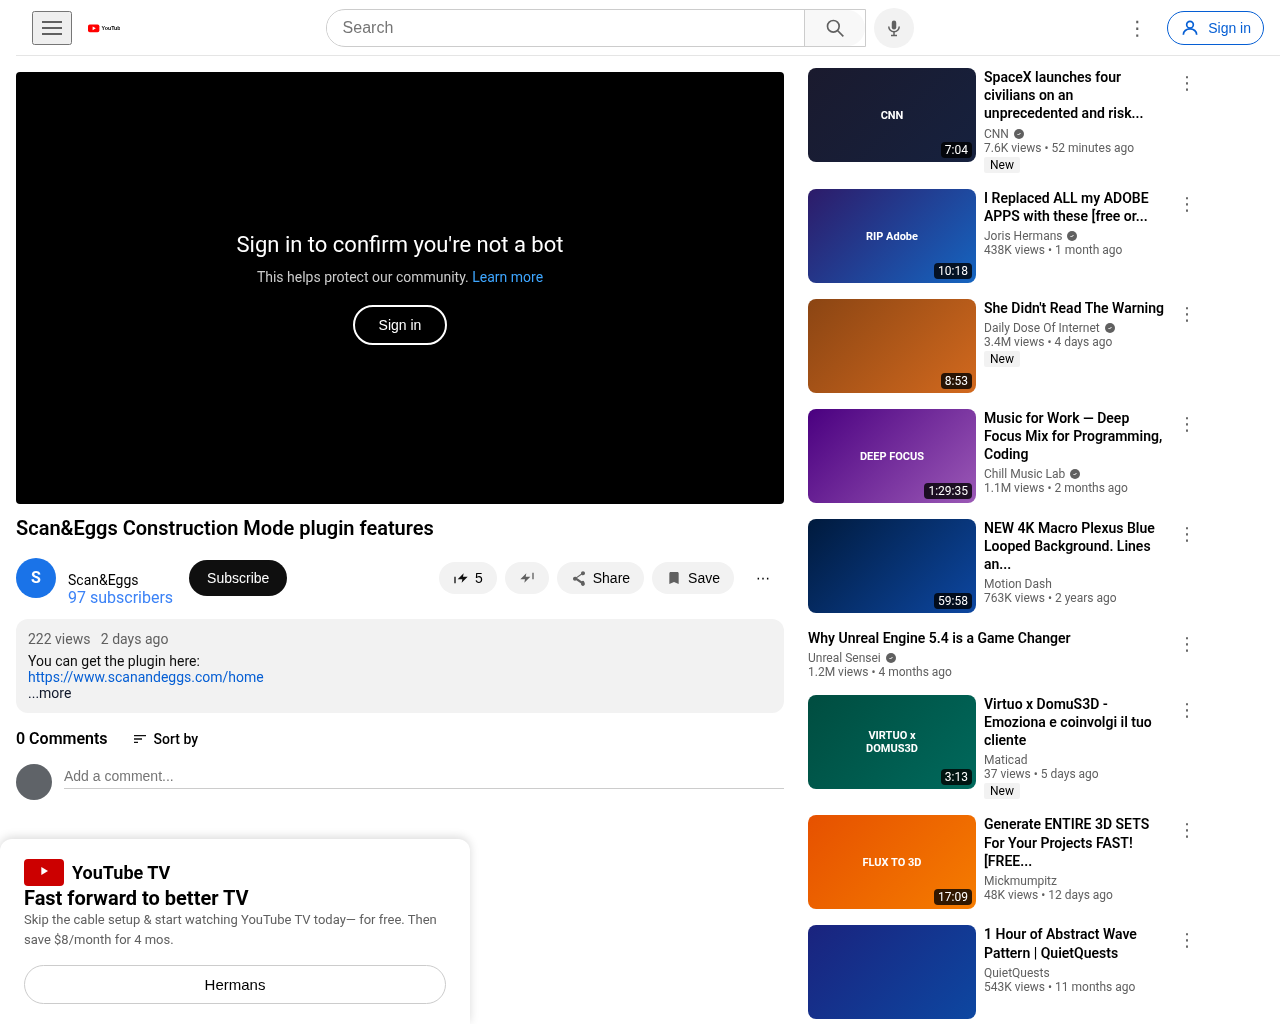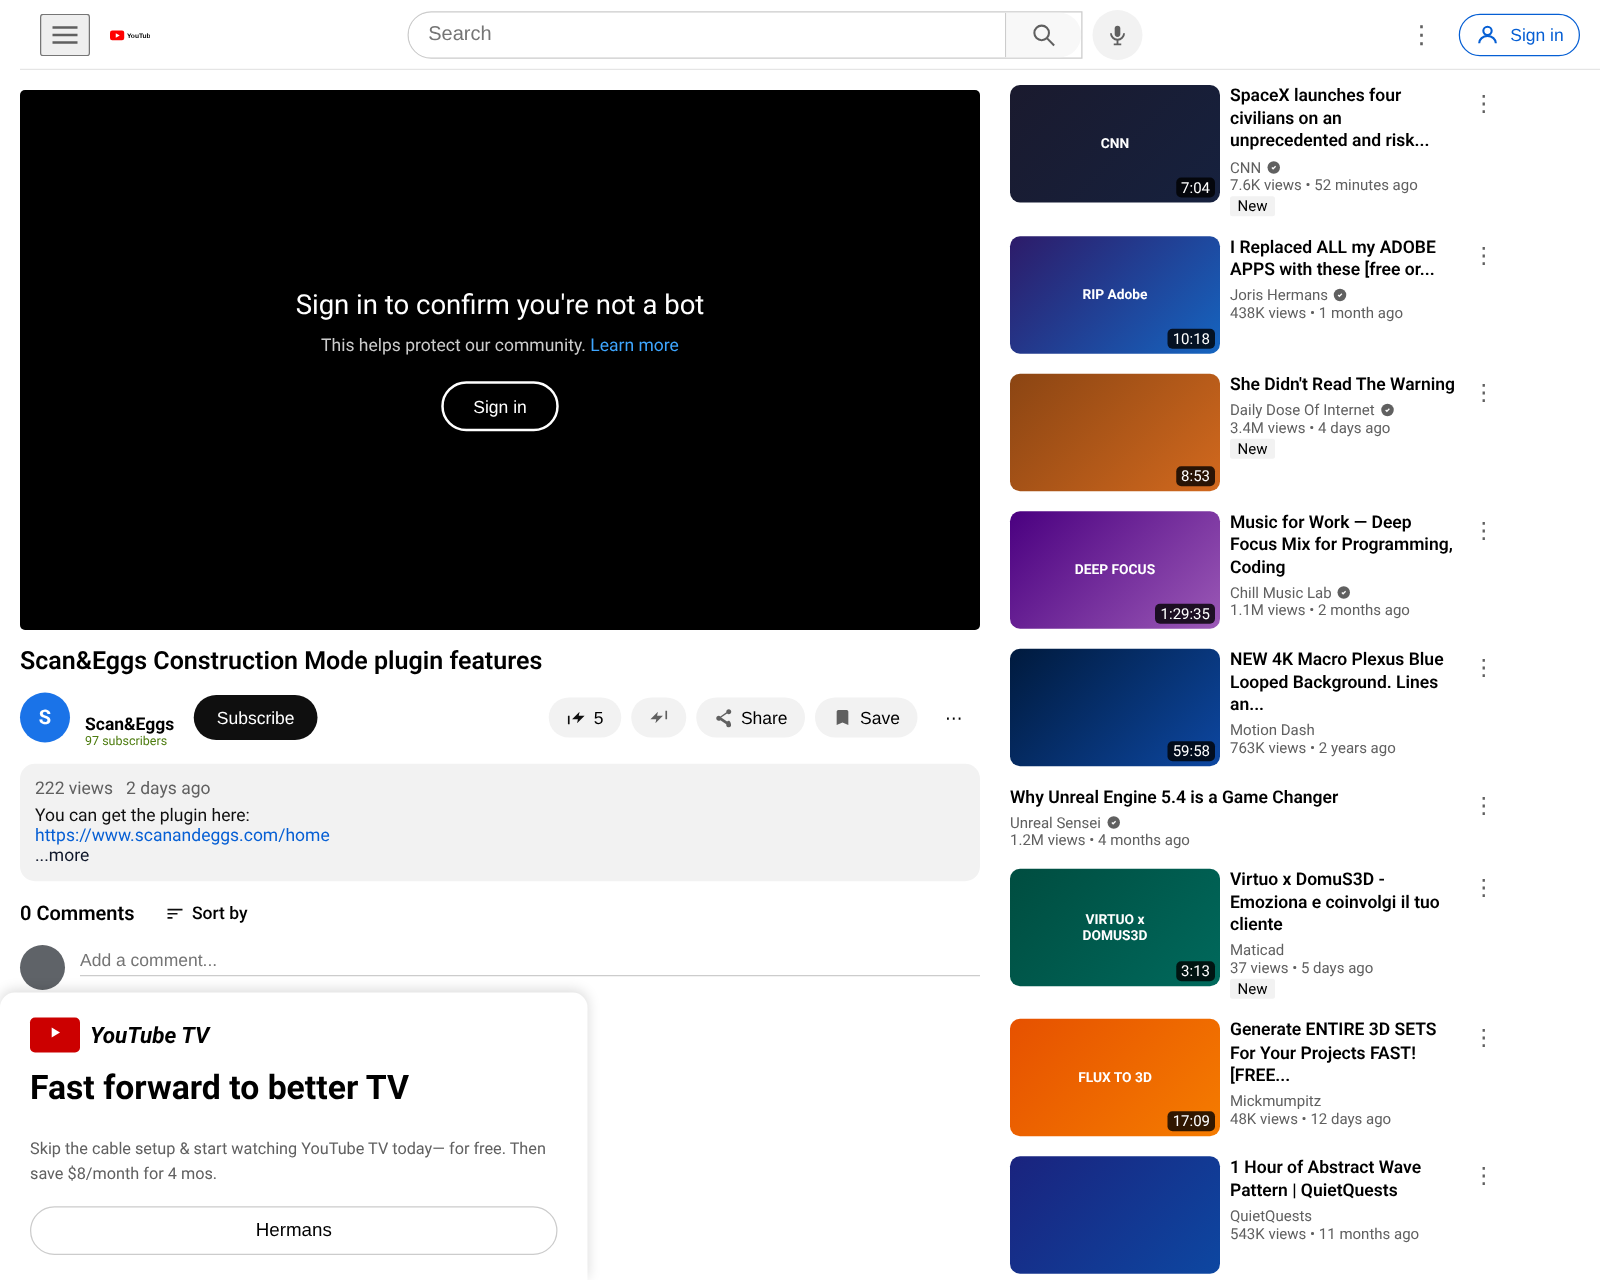--- a/index.html
+++ b/index.html
@@ -114,22 +114,22 @@
     .video-title { font-size: 20px; font-weight: 600; margin-top: 12px; margin-bottom: 8px; }
     .channel-row { display: flex; align-items: center; gap: 12px; flex-wrap: wrap; }
     .channel-avatar {
       width: 40px; height: 40px; border-radius: 50%;
       background: #1a73e8;
       display: flex; align-items: center; justify-content: center;
       color: #fff; font-weight: 700; font-size: 16px;
       flex-shrink: 0;
     }
     .channel-info { display: flex; flex-direction: column; }
-    .channel-name { font-weight: 700; font-size: 14px; cursor: pointer; margin-top: 24px; }
-    .channel-subs { font-size: 10px; color: #4d7c0f; }
+    .channel-name { font-weight: 400; font-size: 14px; cursor: pointer; margin-top: 24px; }
+    .channel-subs { font-size: 16px; color: #3b82f6; }
     .subscribe-btn {
       background: #0f0f0f;
       color: #fff;
       border: none;
       border-radius: 20px;
       padding: 10px 18px;
       font-size: 14px;
       font-weight: 500;
       cursor: pointer;
       margin-left: 4px;
@@ -195,24 +195,24 @@
     .yt-tv-banner {
       position: fixed;
       bottom: 0; left: 0;
       width: 470px;
       background: #fff;
       border-radius: 12px 12px 0 0;
       box-shadow: 0 -2px 10px rgba(0,0,0,0.15);
       padding: 20px 24px;
       z-index: 200;
     }
-    .yt-tv-logo { display: flex; align-items: center; gap: 8px; margin-bottom: 12px; font-style: italic; }
+    .yt-tv-logo { display: flex; align-items: center; gap: 8px; margin-bottom: 0; }
     .yt-tv-logo-icon { background: #cc0000; padding: 4px 8px; border-radius: 4px; }
     .yt-tv-logo-text { font-size: 18px; font-weight: 700; color: #000; }
-    .yt-tv-title { font-size: 27px; font-weight: 700; margin-bottom: 24px; }
+    .yt-tv-title { font-size: 20px; font-weight: 700; margin-bottom: 0; }
     .yt-tv-desc { font-size: 13px; color: #606060; margin-bottom: 16px; line-height: 1.5; }
     .yt-tv-btns { display: flex; gap: 12px; }
     .dismiss-btn {
       flex: 1; padding: 10px; border-radius: 20px;
       border: 1px solid #ccc; background: #fff;
       font-size: 15px; font-weight: 500; cursor: pointer;
     }
     .claim-btn {
       flex: 2; padding: 10px; border-radius: 20px;
       border: none; background: #0f0f0f;

